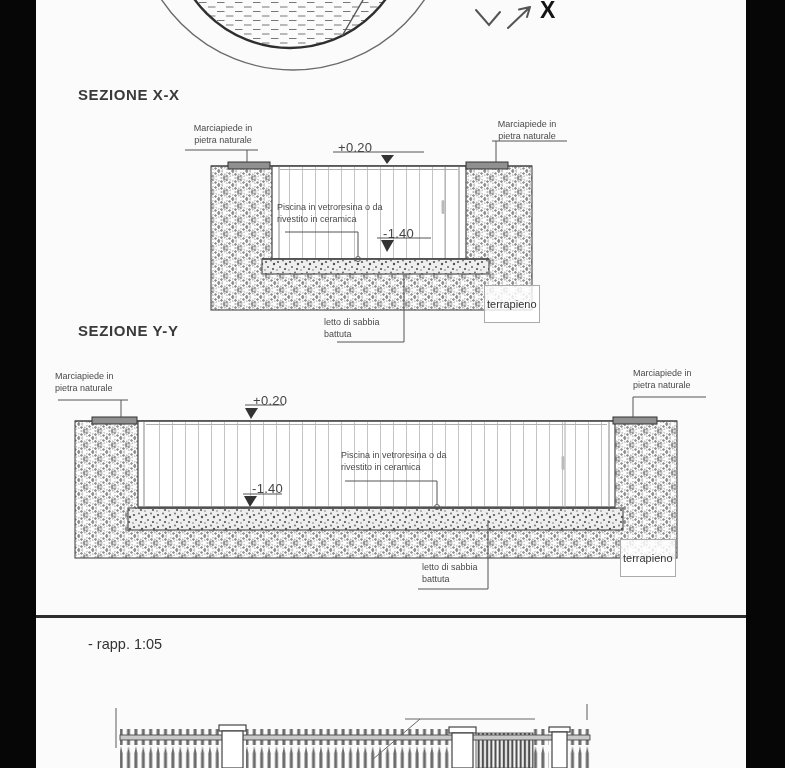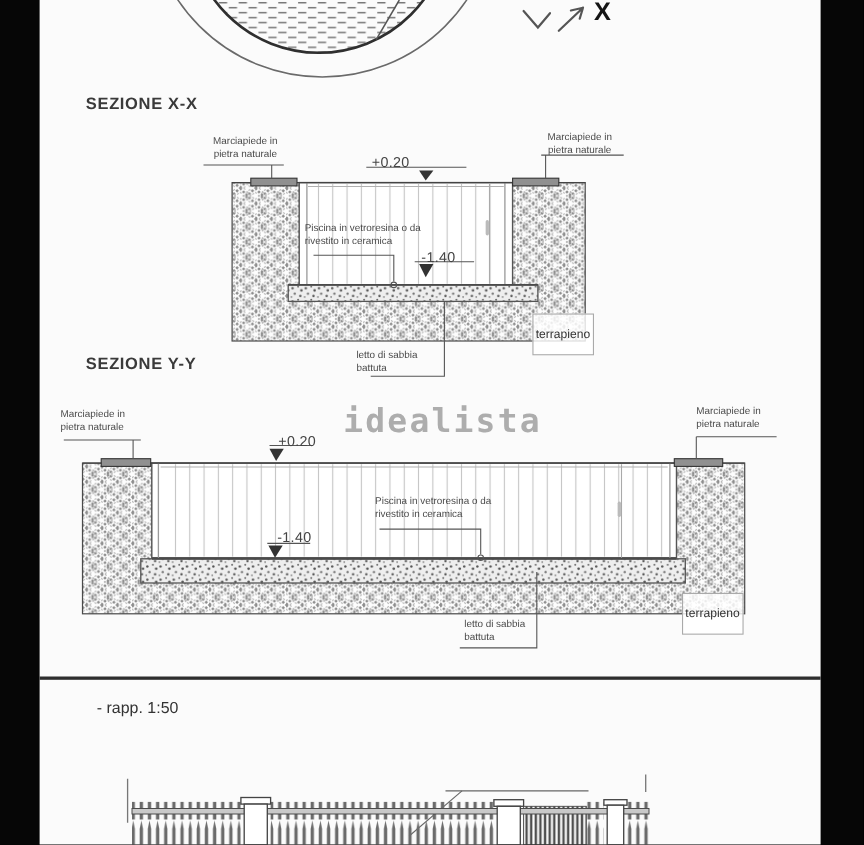--- a/index.html
+++ b/index.html
@@ -106,21 +106,20 @@
 
     <div class="lbl center" style="left:148px;top:123px;width:78px">Marciapiede in pietra naturale</div>
     <div class="lbl center" style="left:452px;top:119px;width:78px">Marciapiede in pietra naturale</div>
     <div class="elev" style="left:302px;top:140px">+0.20</div>
     <div class="lbl" style="left:241px;top:202px;width:118px">Piscina in vetroresina o da rivestito in ceramica</div>
     <div class="elev" style="left:347px;top:226px">-1.40</div>
     <div class="terr" style="left:448px;top:285px">terrapieno</div>
     <div class="lbl" style="left:288px;top:317px;width:80px">letto di sabbia battuta</div>
 
     <div class="sec-title" style="left:42px;top:322px">SEZIONE Y-Y</div>
-    <div class="watermark" style="left:276px;top:366px">idealista</div>
 
     <svg style="left:0;top:368px" width="710" height="232" viewBox="0 0 710 232">
 
       <rect x="39" y="53" width="602" height="137" fill="url(#earthPat)" stroke="#4a4a4a" stroke-width="1.1"></rect>
 
       <rect x="102" y="53" width="477" height="86" fill="#ffffff" stroke="#555" stroke-width="1.3"></rect>
       <rect x="112" y="54" width="457" height="84" fill="url(#poolvPat)"></rect>
       <line x1="108" y1="53" x2="108" y2="139" stroke="#9a9a9a" stroke-width="1.2"></line>
       <line x1="573" y1="53" x2="573" y2="139" stroke="#9a9a9a" stroke-width="1.2"></line>
       <line x1="110" y1="56.5" x2="571" y2="56.5" stroke="#b0b0b0" stroke-width="1"></line>
@@ -151,21 +150,21 @@
     <div class="lbl" style="left:597px;top:368px;width:76px">Marciapiede in pietra naturale</div>
     <div class="elev" style="left:217px;top:393px">+0.20</div>
     <div class="lbl" style="left:305px;top:450px;width:118px">Piscina in vetroresina o da rivestito in ceramica</div>
     <div class="elev" style="left:216px;top:481px">-1.40</div>
     <div class="terr" style="left:584px;top:539px">terrapieno</div>
     <div class="lbl" style="left:386px;top:562px;width:80px">letto di sabbia battuta</div>
 
     <div class="abs" style="left:0;top:615px;width:710px;height:2.5px;background:#2e2e2e"></div>
 
     <div class="big-title" style="left:52px;top:636px">
-      <span class="scale">- rapp. 1:50</span>
+      <span class="scale">- rapp. 1:05</span>
     </div>
 
 
     <svg style="left:0;top:685px" width="710" height="83" viewBox="0 0 710 83">
       <defs>
         <pattern id="picketPat" width="7.4" height="60" patternUnits="userSpaceOnUse">
           <path d="M2.2,60 V8.5 L3.7,1 L5.2,8.5 V60 Z" fill="#6b6b6b"></path>
         </pattern>
         <pattern id="gatePat" width="4.2" height="60" patternUnits="userSpaceOnUse">
           <rect x="0.6" y="0" width="2.2" height="60" fill="#4f4f4f"></rect>

